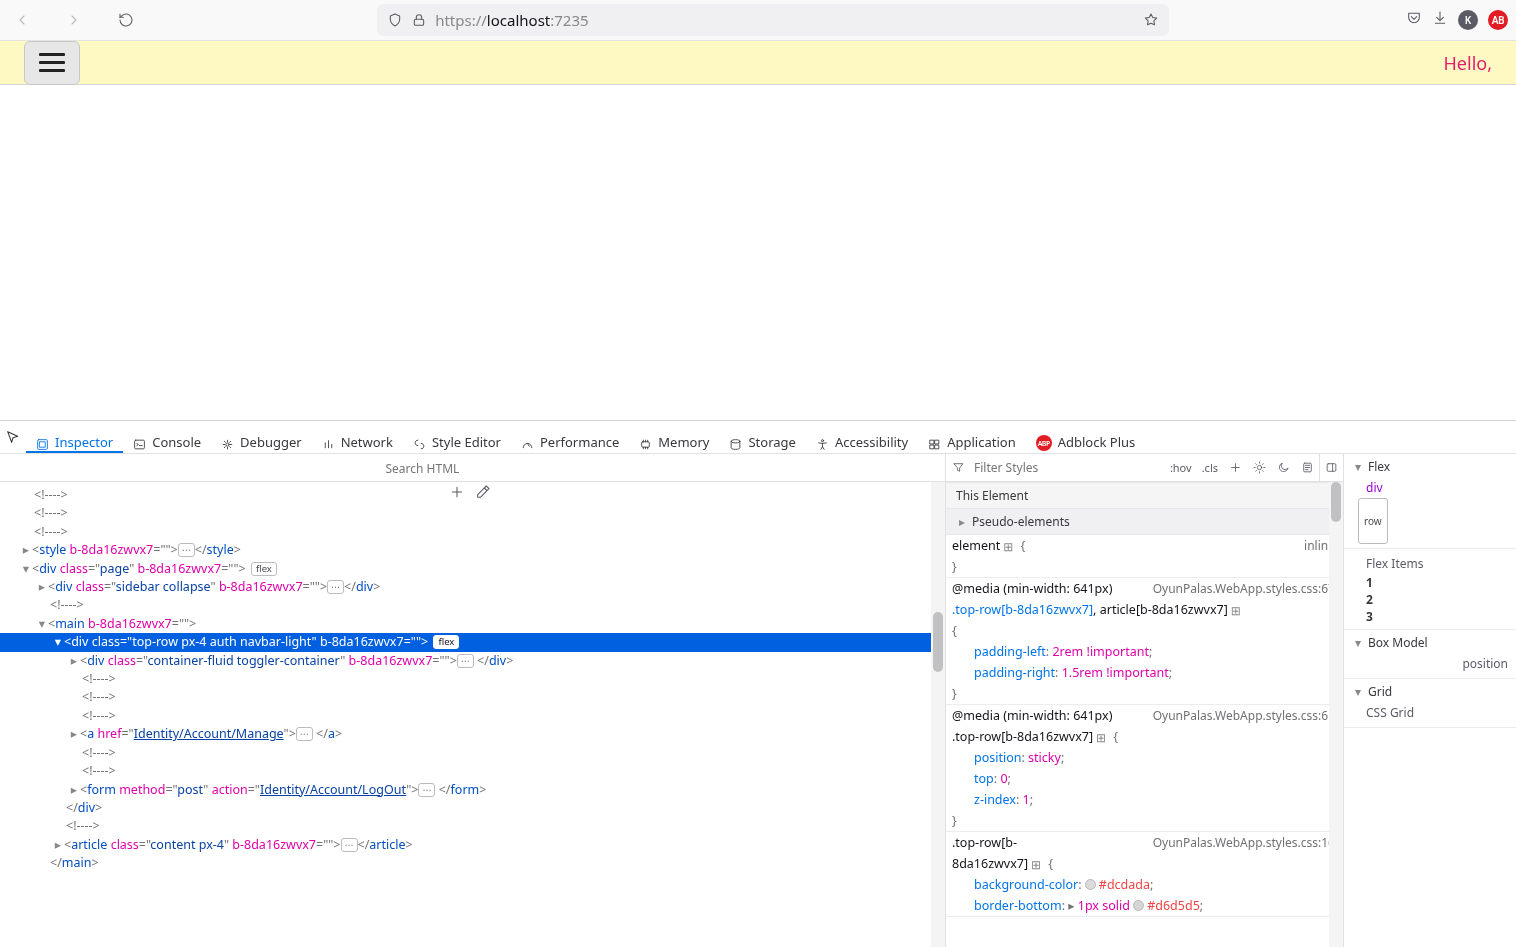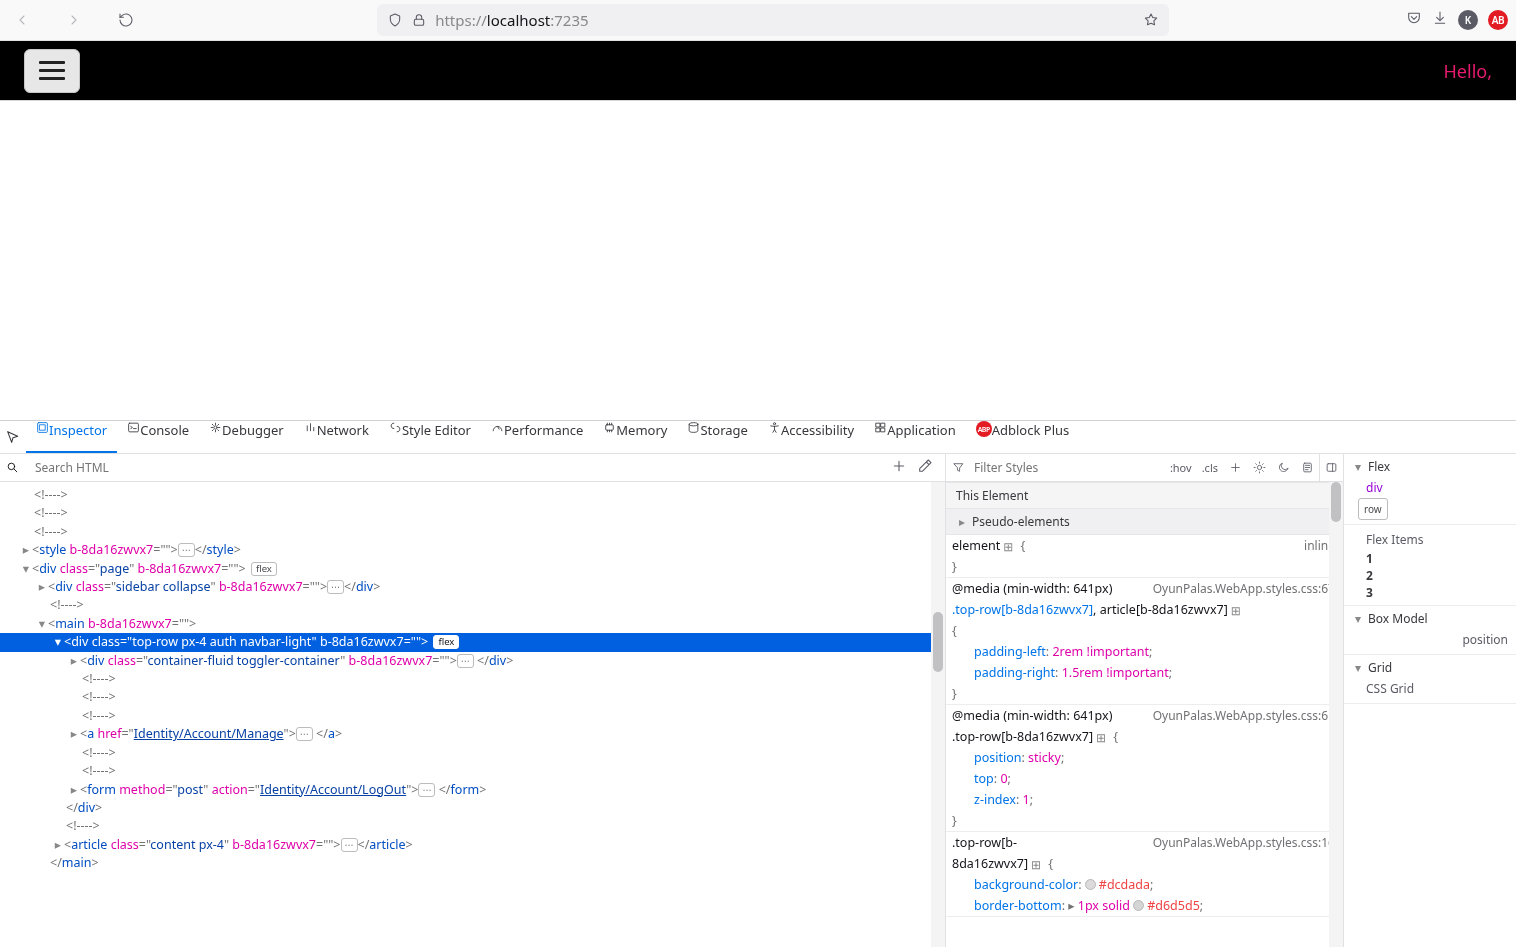--- a/index.html
+++ b/index.html
@@ -15,40 +15,40 @@
 .url-text { flex: 1; color: #888; }
 .url-text .host { color: #15141a; }
 .ic { width: 16px; height: 16px; display: inline-flex; }
 .toolbar-icons { display: flex; gap: 10px; align-items: center; color: #5b5b66; }
 .circ { width: 20px; height: 20px; border-radius: 50%; display: flex; align-items: center; justify-content: center; color: #fff; font-size: 10px; font-weight: 600; }
 .circ.k { background: #5b5b66; }
 .circ.abp { background: #e31b23; font-size: 10px; letter-spacing: -0.5px; }
 
 
 .viewport { height: 379px; background: #fff; position: relative; overflow: hidden; }
-.topbar { height: 60px; background: #000000; display: flex; align-items: center; padding: 8px 24px; border-bottom: 1px solid #d6d5d5; }
+.topbar { height: 44px; background: #fef9c3; display: flex; align-items: center; padding: 8px 24px; border-bottom: 1px solid #d6d5d5; }
 .hamburger { width: 56px; height: 44px; background: #e8e7e7; border: 1px solid #c8c7c7; border-radius: 6px; display: flex; align-items: center; justify-content: center; }
 .hamlines { width: 26px; display: flex; flex-direction: column; gap: 5px; }
 .hamlines span { height: 3px; background: #222; border-radius: 1px; }
 .hello { margin-left: auto; color: #e61b6f; font-size: 18px; font-weight: 400; }
 
 
 .devtools { flex: 1; display: flex; flex-direction: column; background: #fff; border-top: 1px solid #d2d2d6; min-height: 0; }
 .dt-toolbar { height: 33px; display: flex; align-items: center; border-bottom: 1px solid #e1e1e4; font-size: 13px; color: #38383d; }
 .dt-pick { width: 26px; height: 100%; display: flex; align-items: center; justify-content: center; }
-.dt-tab { height: 100%; display: flex; align-items: flex-start; gap: 0; padding: 0 10px; border-bottom: 2px solid transparent; cursor: default; }
+.dt-tab { height: 100%; display: flex; align-items: flex-end; gap: 6px; padding: 0 10px; border-bottom: 2px solid transparent; cursor: default; }
 .dt-tab.active { border-bottom-color: #0074e8; color: #0074e8; }
 .dt-tab.active svg { stroke: #0074e8; fill: none; }
 .dt-tab svg { stroke: #5b5b66; }
 
 .dt-body { flex: 1; display: flex; min-height: 0; }
 
 
 .markup-panel { flex: 1; display: flex; flex-direction: column; min-width: 0; border-right: 1px solid #e1e1e4; }
-.markup-search { height: 28px; display: flex; align-items: center; border-bottom: 1px solid #e1e1e4; padding: 0 6px; gap: 16px; }
+.markup-search { height: 28px; display: flex; align-items: center; border-bottom: 1px solid #e1e1e4; padding: 0 6px; gap: 6px; flex-direction: column; }
 .markup-search input { flex: 1; border: none; outline: none; font-size: 12px; height: 100%; background: transparent; }
 .markup-actions { display: flex; gap: 10px; align-items: center; color: #5b5b66; padding-right: 6px; }
 .markup { flex: 1; overflow: auto; font-family: ui-monospace, Menlo, Consolas, monospace; font-size: 12.5px; line-height: 18.4px; padding: 4px 0 4px 0; position: relative; }
 .mline { white-space: pre; padding-left: 0; }
 .pad1 { padding-left: 34px; }
 .pad2 { padding-left: 50px; }
 .pad3 { padding-left: 66px; }
 .twisty { color: #888; display: inline-block; width: 12px; text-align: center; margin-left: -14px; }
 .twisty.open::before { content: "▾"; }
 .twisty.closed::before { content: "▸"; }
@@ -91,21 +91,21 @@
 .gridic { display: inline-block; width: 11px; height: 11px; vertical-align: -1px; margin: 0 3px; }
 .gridic::before { content: "⊞"; color: #888; font-size: 12px; }
 
 
 .layout-panel { width: 172px; font-size: 12px; color: #38383d; overflow: hidden; position: relative; }
 .lp-sec { padding: 4px 8px; border-bottom: 1px solid #ededf0; }
 .lp-head { display: flex; align-items: center; gap: 4px; font-family: system-ui, sans-serif; margin-bottom: 2px; }
 .lp-item { color: #9400d4; padding: 2px 0 2px 14px; }
 .lp-sub { color: #5b5b66; padding: 2px 0 2px 14px; }
 .lp-n { display: flex; gap: 10px; padding-left: 14px; }
-.lp-badge { display: inline-block; border: 1px solid #bcbcbf; border-radius: 3px; font-size: 10px; padding: 3px 5px; color: #4b4b4f; vertical-align: middle; margin-left: 6px; }
+.lp-badge { display: inline-block; border: 1px solid #bcbcbf; border-radius: 3px; font-size: 10px; padding: 15px 5px; color: #4b4b4f; vertical-align: middle; margin-left: 6px; }
 
 svg.ico { width: 16px; height: 16px; stroke: currentColor; fill: none; stroke-width: 1.6; stroke-linecap: round; stroke-linejoin: round; }
 svg.ico-sm { width: 13px; height: 13px; }
 </style>
 </head>
 <body>
 
 <div class="browser-bar">
   <div class="nav-btn disabled">
     <svg class="ico" viewBox="0 0 24 24">

